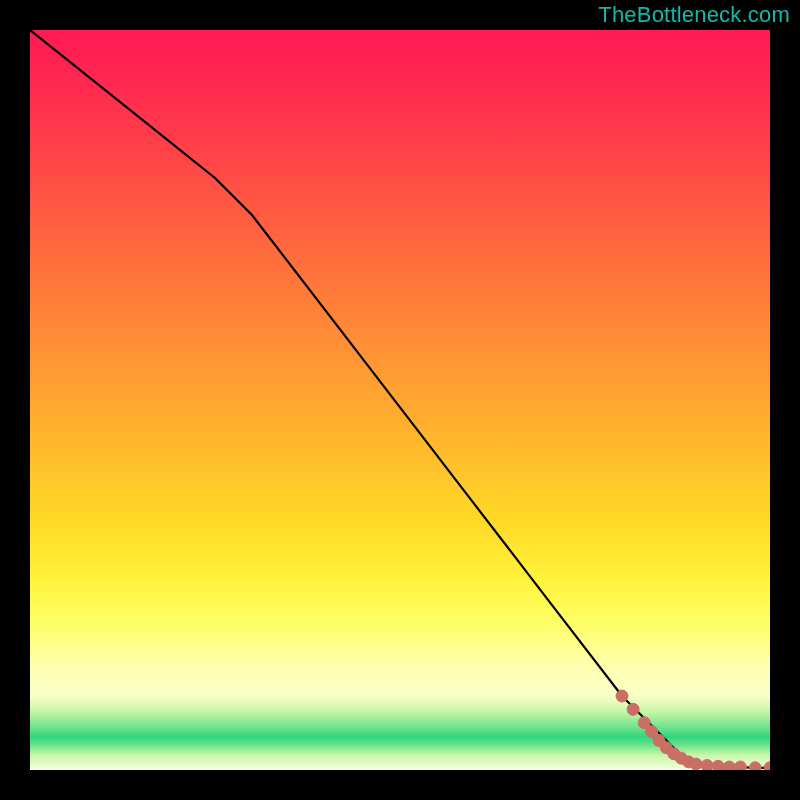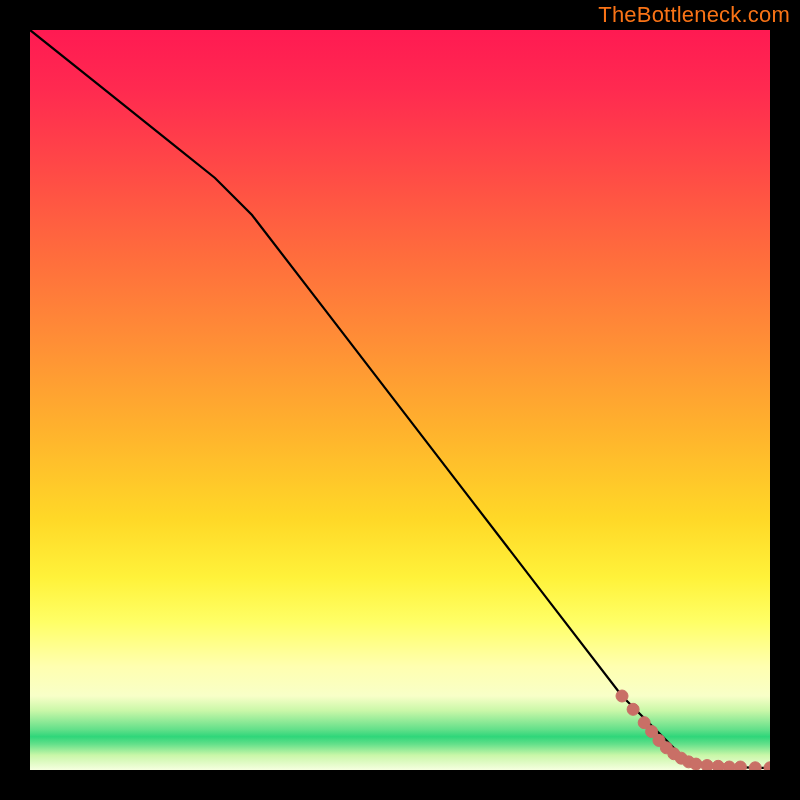--- a/index.html
+++ b/index.html
@@ -14,21 +14,21 @@
   .frame {
     position: relative;
     width: 800px;
     height: 800px;
     background: #000;
   }
   .watermark {
     position: absolute;
     top: 2px;
     right: 10px;
-    color: #f97316;
+    color: #14b8a6;
     font-size: 22px;
     font-weight: 500;
     letter-spacing: 0.2px;
     z-index: 10;
   }
   .plot-area {
     position: absolute;
     left: 30px;
     top: 30px;
     width: 740px;

